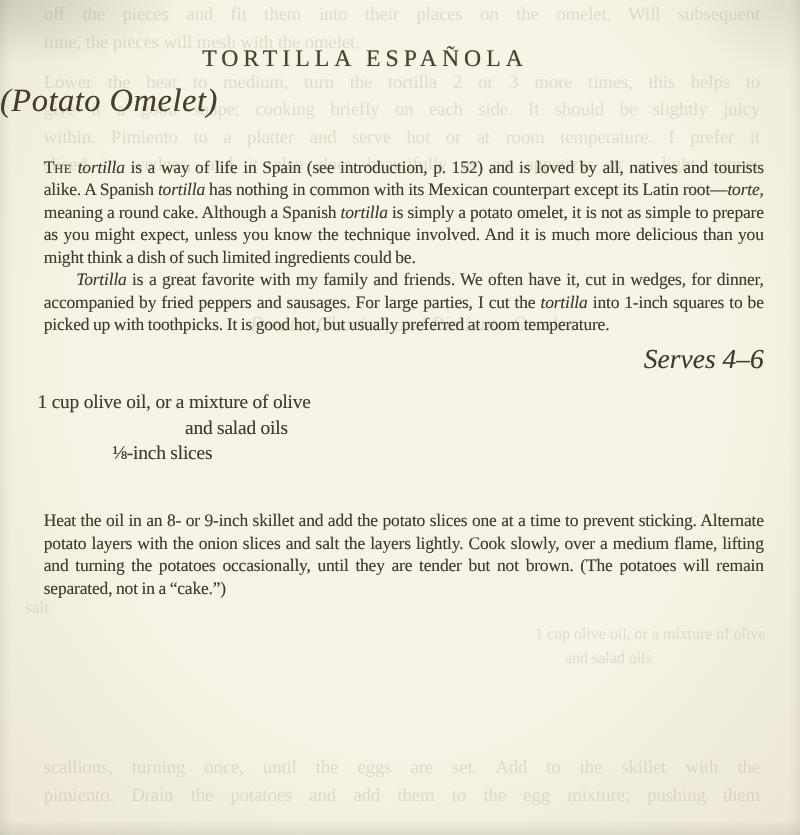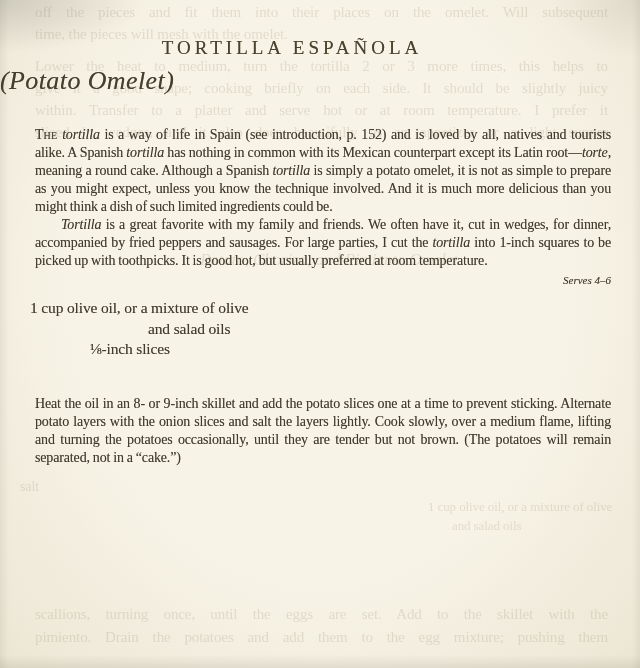--- a/index.html
+++ b/index.html
@@ -76,21 +76,21 @@
     color:var(--ink);
     text-shadow:0 0 0.5px rgba(65,58,46,0.45);
   }
   .it{font-style:italic;}
   .sc{font-variant:small-caps;letter-spacing:0.4px;}
   .p2{text-indent:26px;}
   .serves{
     margin-top:4px;
     text-align:right;
     font-style:italic;
-    font-size:11px;
+    font-size:22px;
     color:var(--ink);
     text-shadow:0 0 0.5px rgba(65,58,46,0.45);
   }
   .ingredients{
     margin-top:12px;
     margin-left:-5px;
     display:grid;
     grid-template-columns:248px auto;
     font-size:15.5px;
     line-height:20.5px;
@@ -106,21 +106,21 @@
 </head>
 <body>
 
 <div class="page">
 
   <div id="ghosts">
       <div class="ghost" style="left: 35px; top: 2px; width: 573px; font-size: 15px; text-align: justify; text-align-last: justify;">off the pieces and fit them into their places on the omelet. Will subsequent</div>
       <div class="ghost" style="left: 35px; top: 24px; width: 410px; font-size: 15px; text-align: left;">time, the pieces will mesh with the omelet.</div>
       <div class="ghost" style="left: 35px; top: 56px; width: 573px; font-size: 15px; text-align: justify; text-align-last: justify;">Lower the heat to medium, turn the tortilla 2 or 3 more times, this helps to</div>
       <div class="ghost" style="left: 35px; top: 78px; width: 573px; font-size: 15px; text-align: justify; text-align-last: justify;">give it a good shape; cooking briefly on each side. It should be slightly juicy</div>
-      <div class="ghost" style="left: 35px; top: 100px; width: 573px; font-size: 15px; text-align: justify; text-align-last: justify;">within. Transfer to a platter and serve hot or at room temperature. I prefer it</div>
+      <div class="ghost" style="left: 35px; top: 100px; width: 573px; font-size: 15px; text-align: justify; text-align-last: justify;">within. Pimiento to a platter and serve hot or at room temperature. I prefer it</div>
       <div class="ghost" style="left: 35px; top: 122px; width: 573px; font-size: 15px; text-align: justify; text-align-last: justify;">sliced in wedges, and it also does beautifully as an appetizer or a light supper</div>
       <div class="ghost it" style="left: 200px; top: 250px; width: 390px; font-size: 17px; text-align: left;">Potato, Chorizo, and Pimiento Omelet</div>
       <div class="ghost" style="left: 20px; top: 477px; width: 70px; font-size: 14px; text-align: left;">salt</div>
       <div class="ghost" style="left: 428px; top: 497px; width: 190px; font-size: 13px; text-align: left;">1 cup olive oil, or a mixture of olive</div>
       <div class="ghost" style="left: 452px; top: 516px; width: 160px; font-size: 13px; text-align: left;">and salad oils</div>
       <div class="ghost" style="left: 35px; top: 604px; width: 573px; font-size: 15px; text-align: justify; text-align-last: justify;">scallions, turning once, until the eggs are set. Add to the skillet with the</div>
       <div class="ghost" style="left: 35px; top: 627px; width: 573px; font-size: 15px; text-align: justify; text-align-last: justify;">pimiento. Drain the potatoes and add them to the egg mixture; pushing them</div>
     </div>
 
   <div class="edge edge-top-left"></div>

